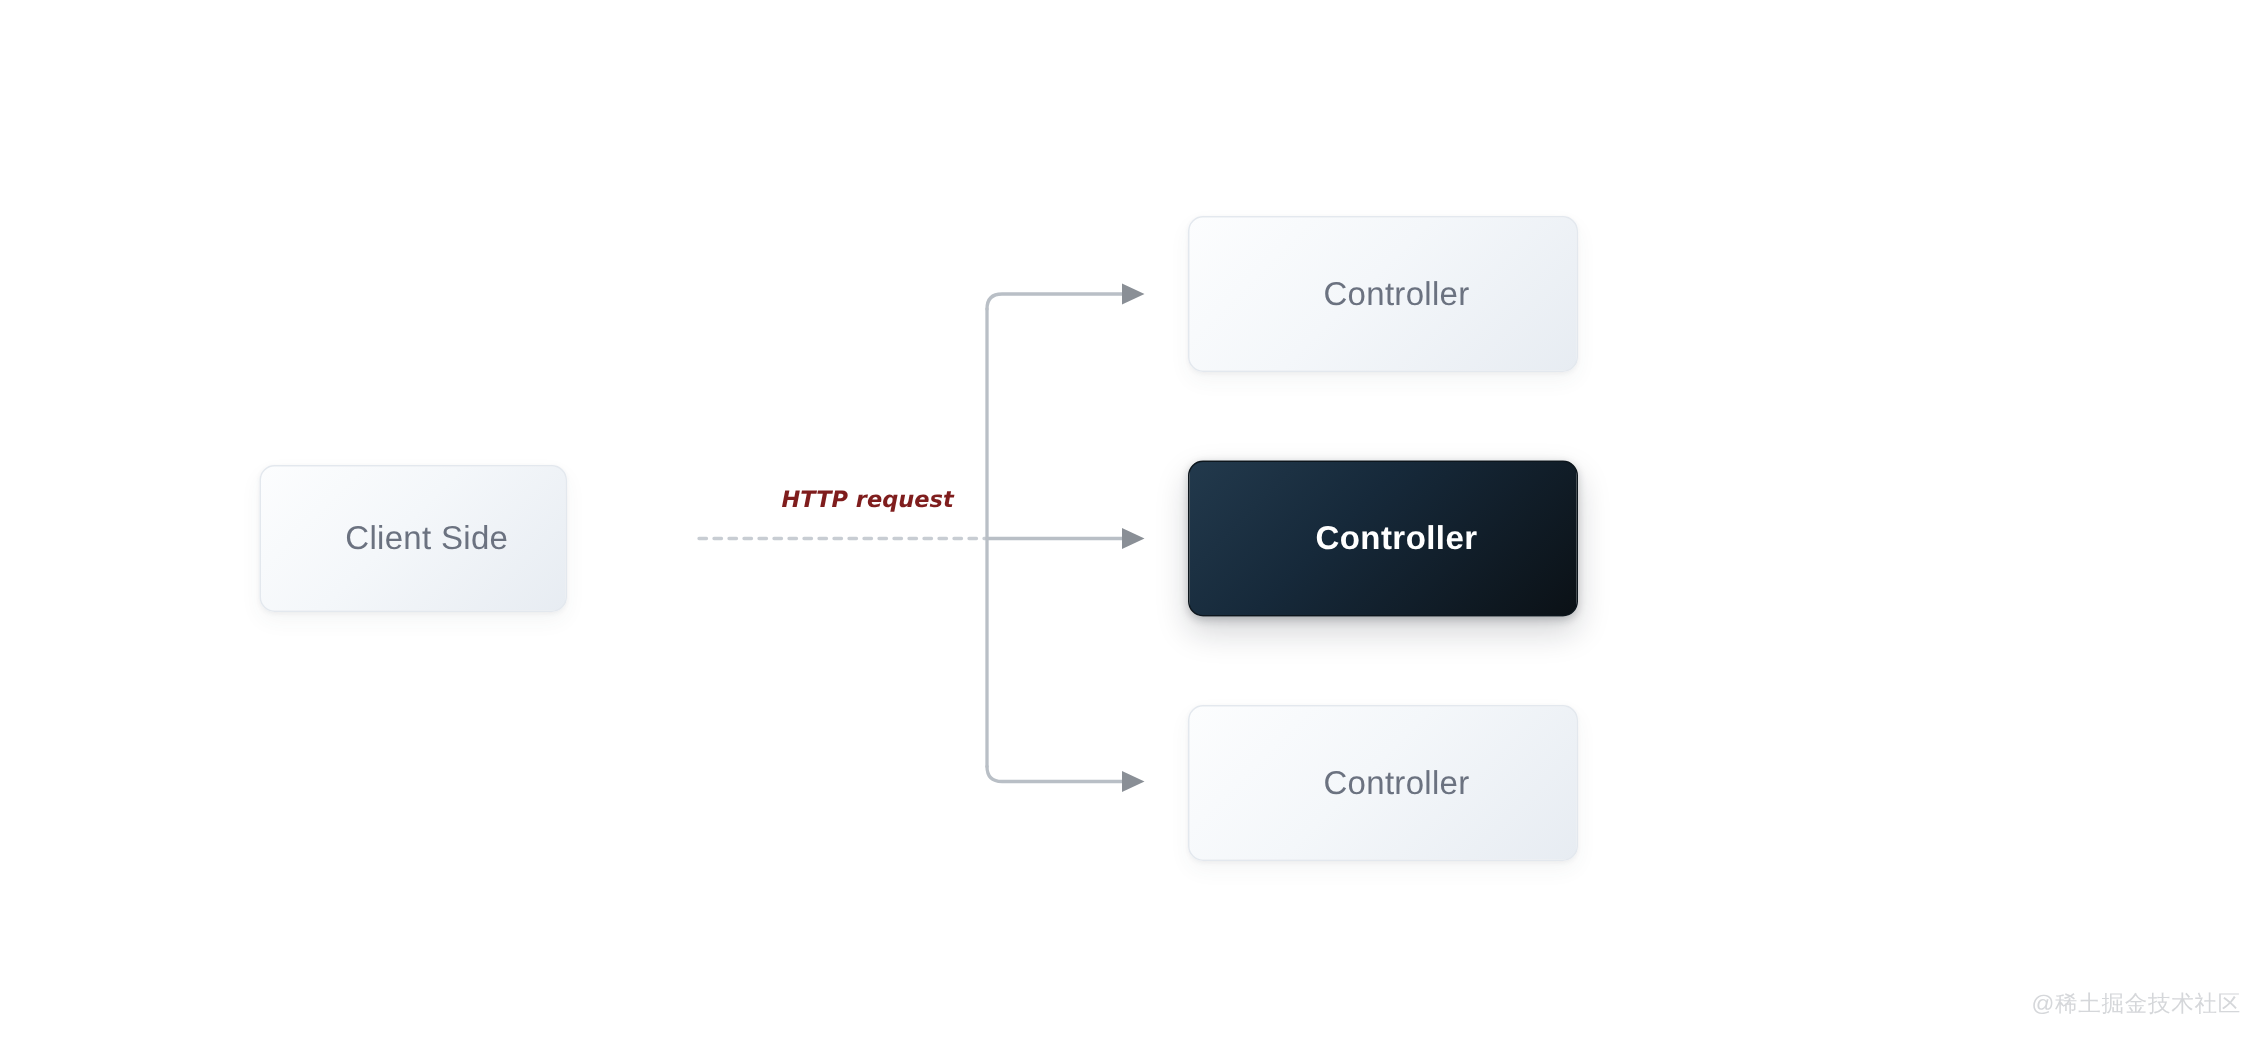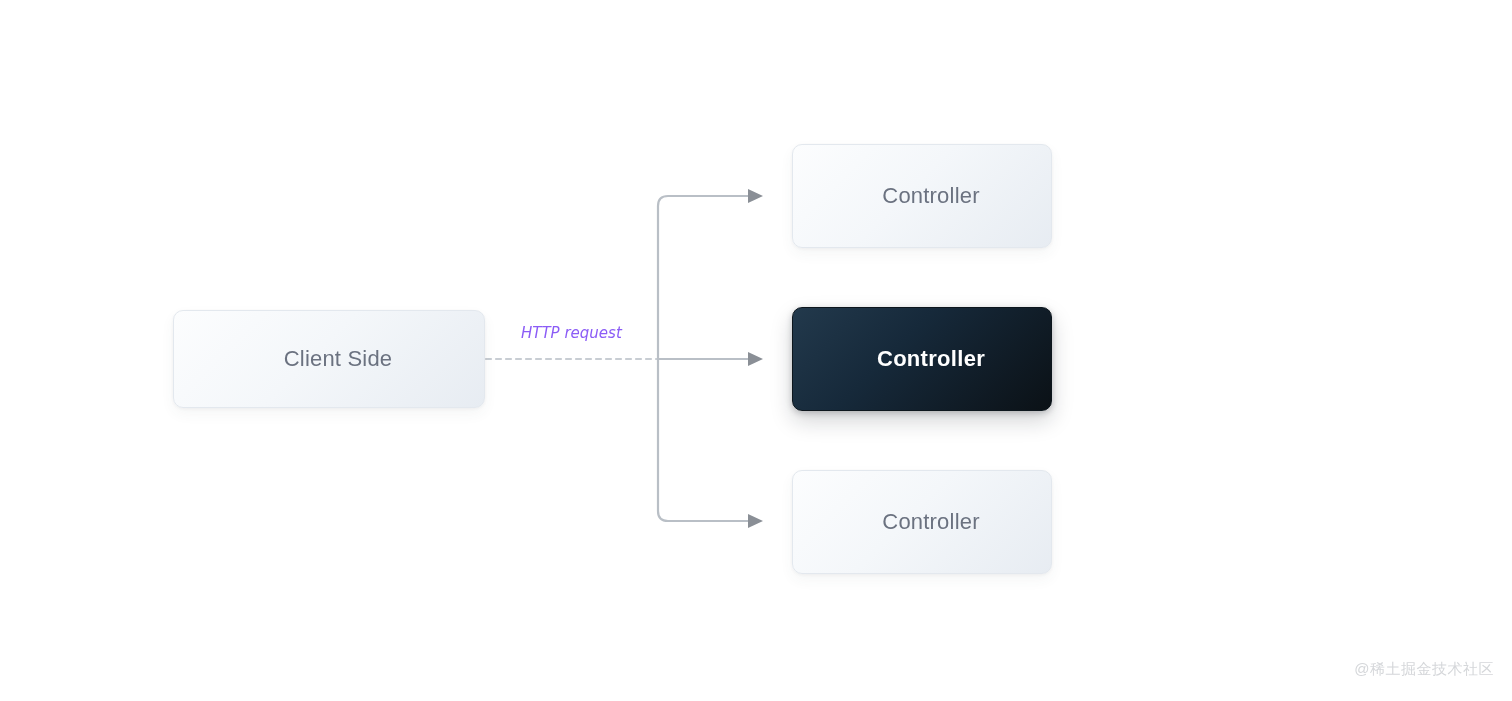--- a/index.html
+++ b/index.html
@@ -54,45 +54,46 @@
   }
 
   .node-dark .node-label {
     color: #ffffff;
     font-size: 22px;
     font-weight: 700;
     letter-spacing: 0.3px;
   }
 
   
-  #node-client      { left: 173px; top: 310px;  width: 312px; height: 98px; }
+  #node-client      { left: 173px; top: 310px;  width: 205px; height: 98px; }
   #node-controller-1{ left: 792px; top: 144px;  width: 260px; height: 104px; }
   #node-controller-2{ left: 792px; top: 307px;  width: 260px; height: 104px; }
   #node-controller-3{ left: 792px; top: 470px;  width: 260px; height: 104px; }
 
   
   #connectors {
     position: absolute;
     left: 0;
     top: 0;
     width: 1512px;
     height: 701px;
     pointer-events: none;
   }
 
   
   #edge-label-http {
     position: absolute;
     left: 521px;
     top: 324px;
-    color: #8b5cf6;
+    color: #7f1d1d;
     font-size: 15px;
     font-style: italic;
     font-family: "DejaVu Sans", sans-serif;
     white-space: nowrap;
+    font-weight: bold;
   }
 
   
   #watermark {
     position: absolute;
     right: 18px;
     bottom: 22px;
     color: #d5d7da;
     font-size: 15px;
     letter-spacing: 0.5px;

